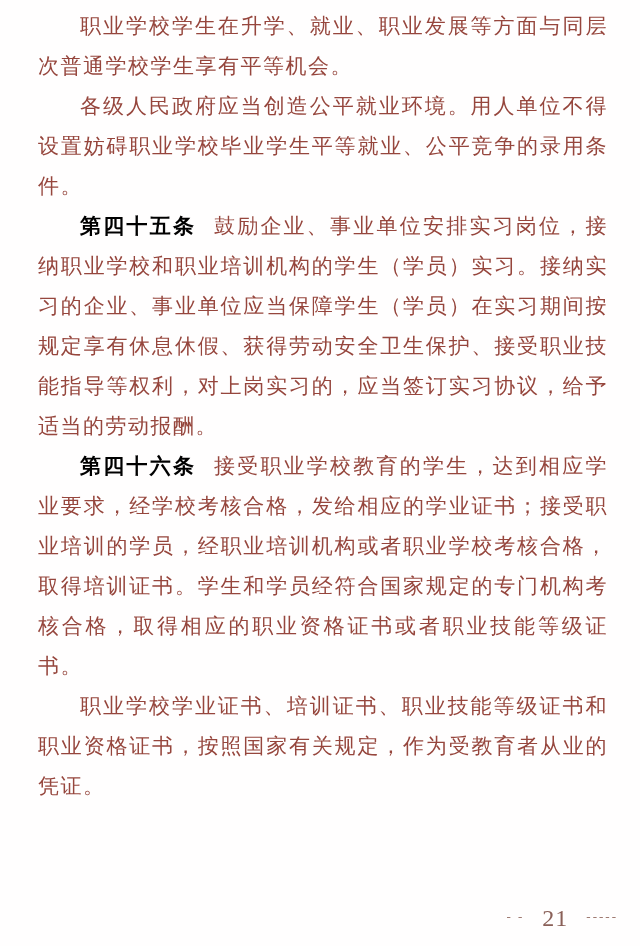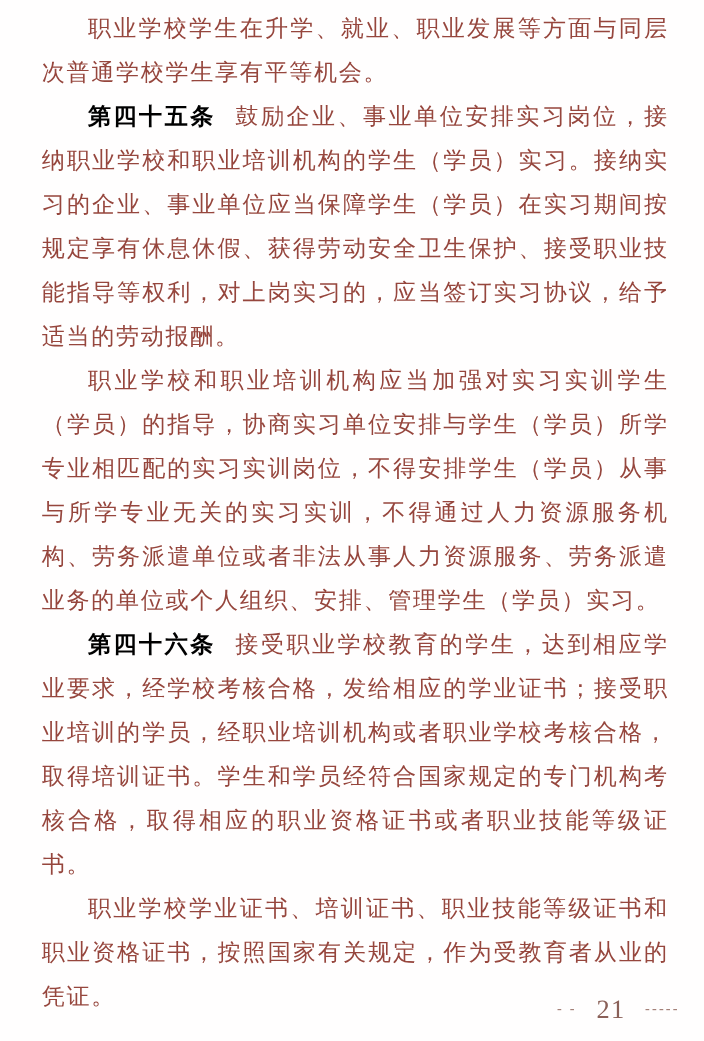--- a/index.html
+++ b/index.html
@@ -59,24 +59,24 @@
   }
 </style>
 </head>
 <body>
 
 <div class="page">
   <div class="body-text">
 
     <p><span>职业学校学生在升学、就业、职业发展等方面与同层次普通学校学生享有平等机会。</span></p>
 
+    <p><span>各级人民政府应当创造公平就业环境。用人单位不得设置妨碍职业学校毕业学生平等就业、公平竞争的录用条件。</span></p>
 
     <p><span class="article-lead">第四十五条</span><span>鼓励企业、事业单位安排实习岗位，接纳职业学校和职业培训机构的学生（学员）实习。接纳实习的企业、事业单位应当保障学生（学员）在实习期间按规定享有休息休假、获得劳动安全卫生保护、接受职业技能指导等权利，对上岗实习的，应当签订实习协议，给予适当的劳动报酬。</span></p>
 
-    <p><span>职业学校和职业培训机构应当加强对实习实训学生（学员）的指导，协商实习单位安排与学生（学员）所学专业相匹配的实习实训岗位，不得安排学生（学员）从事与所学专业无关的实习实训，不得通过人力资源服务机构、劳务派遣单位或者非法从事人力资源服务、劳务派遣业务的单位或个人组织、安排、管理学生（学员）实习。</span></p>
 
     <p><span class="article-lead">第四十六条</span><span>接受职业学校教育的学生，达到相应学业要求，经学校考核合格，发给相应的学业证书；接受职业培训的学员，经职业培训机构或者职业学校考核合格，取得培训证书。学生和学员经符合国家规定的专门机构考核合格，取得相应的职业资格证书或者职业技能等级证书。</span></p>
 
     <p><span>职业学校学业证书、培训证书、职业技能等级证书和职业资格证书，按照国家有关规定，作为受教育者从业的凭证。</span></p>
 
   </div>
 
   <div class="page-footer">
     <span class="dash">- -</span>
     <span class="num">21</span>

